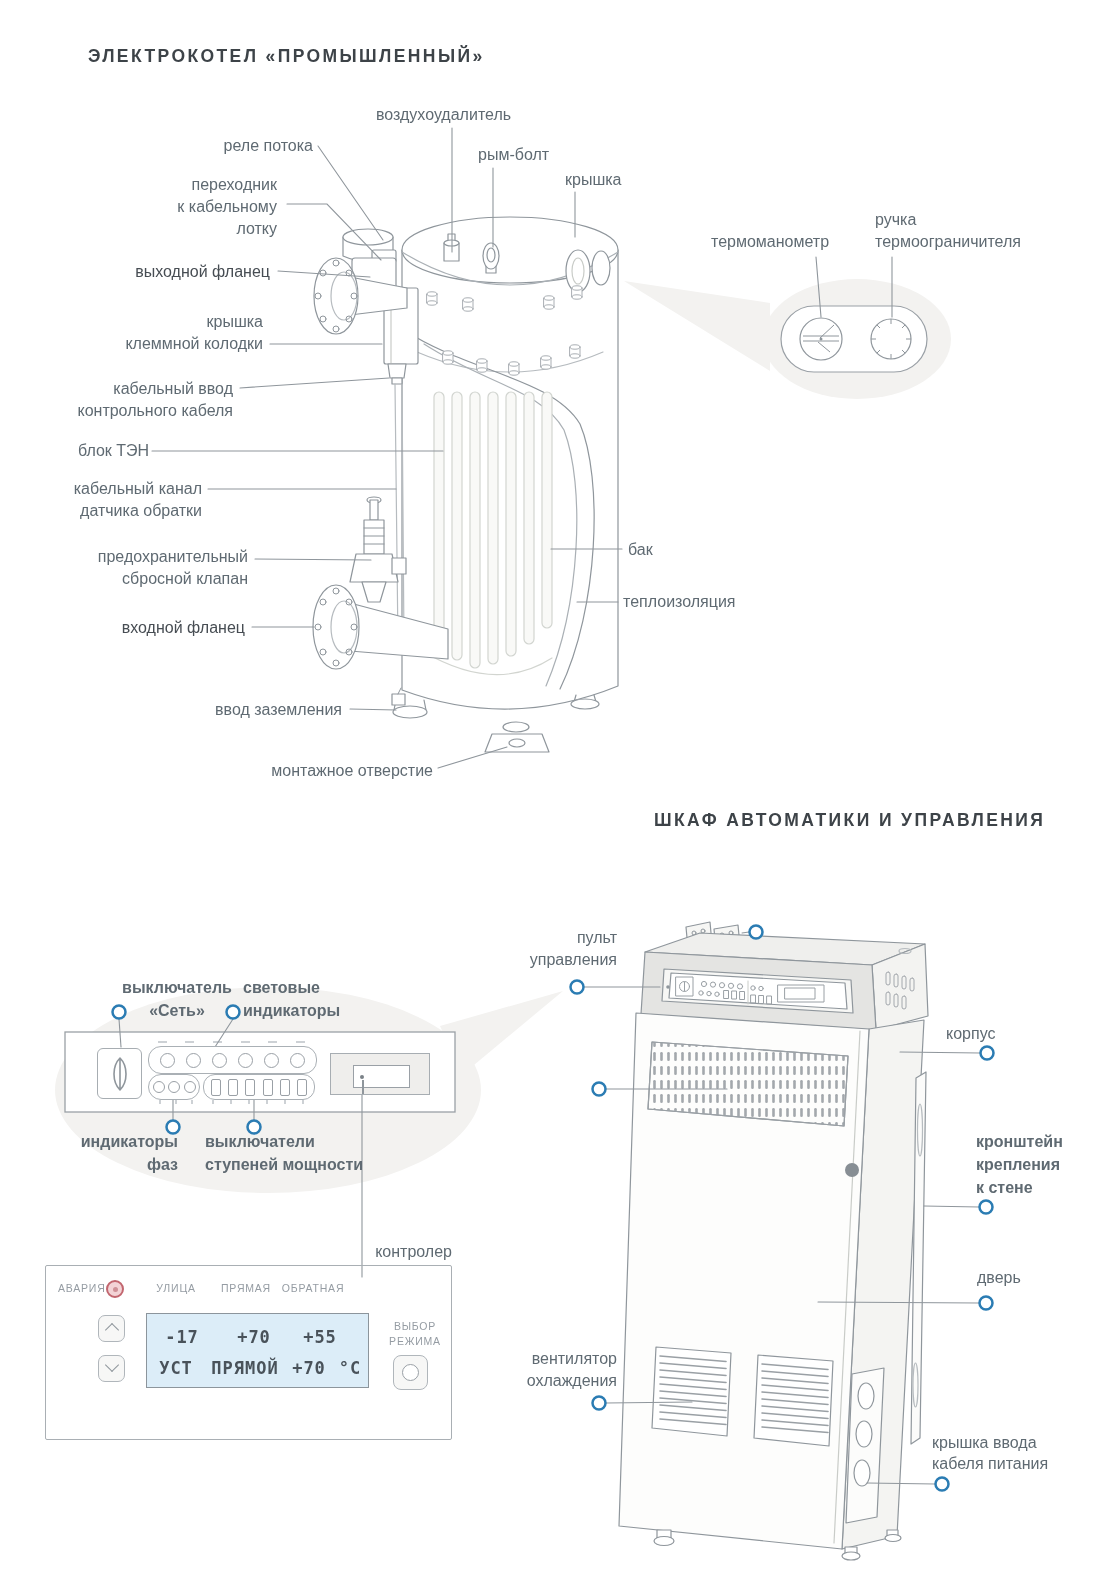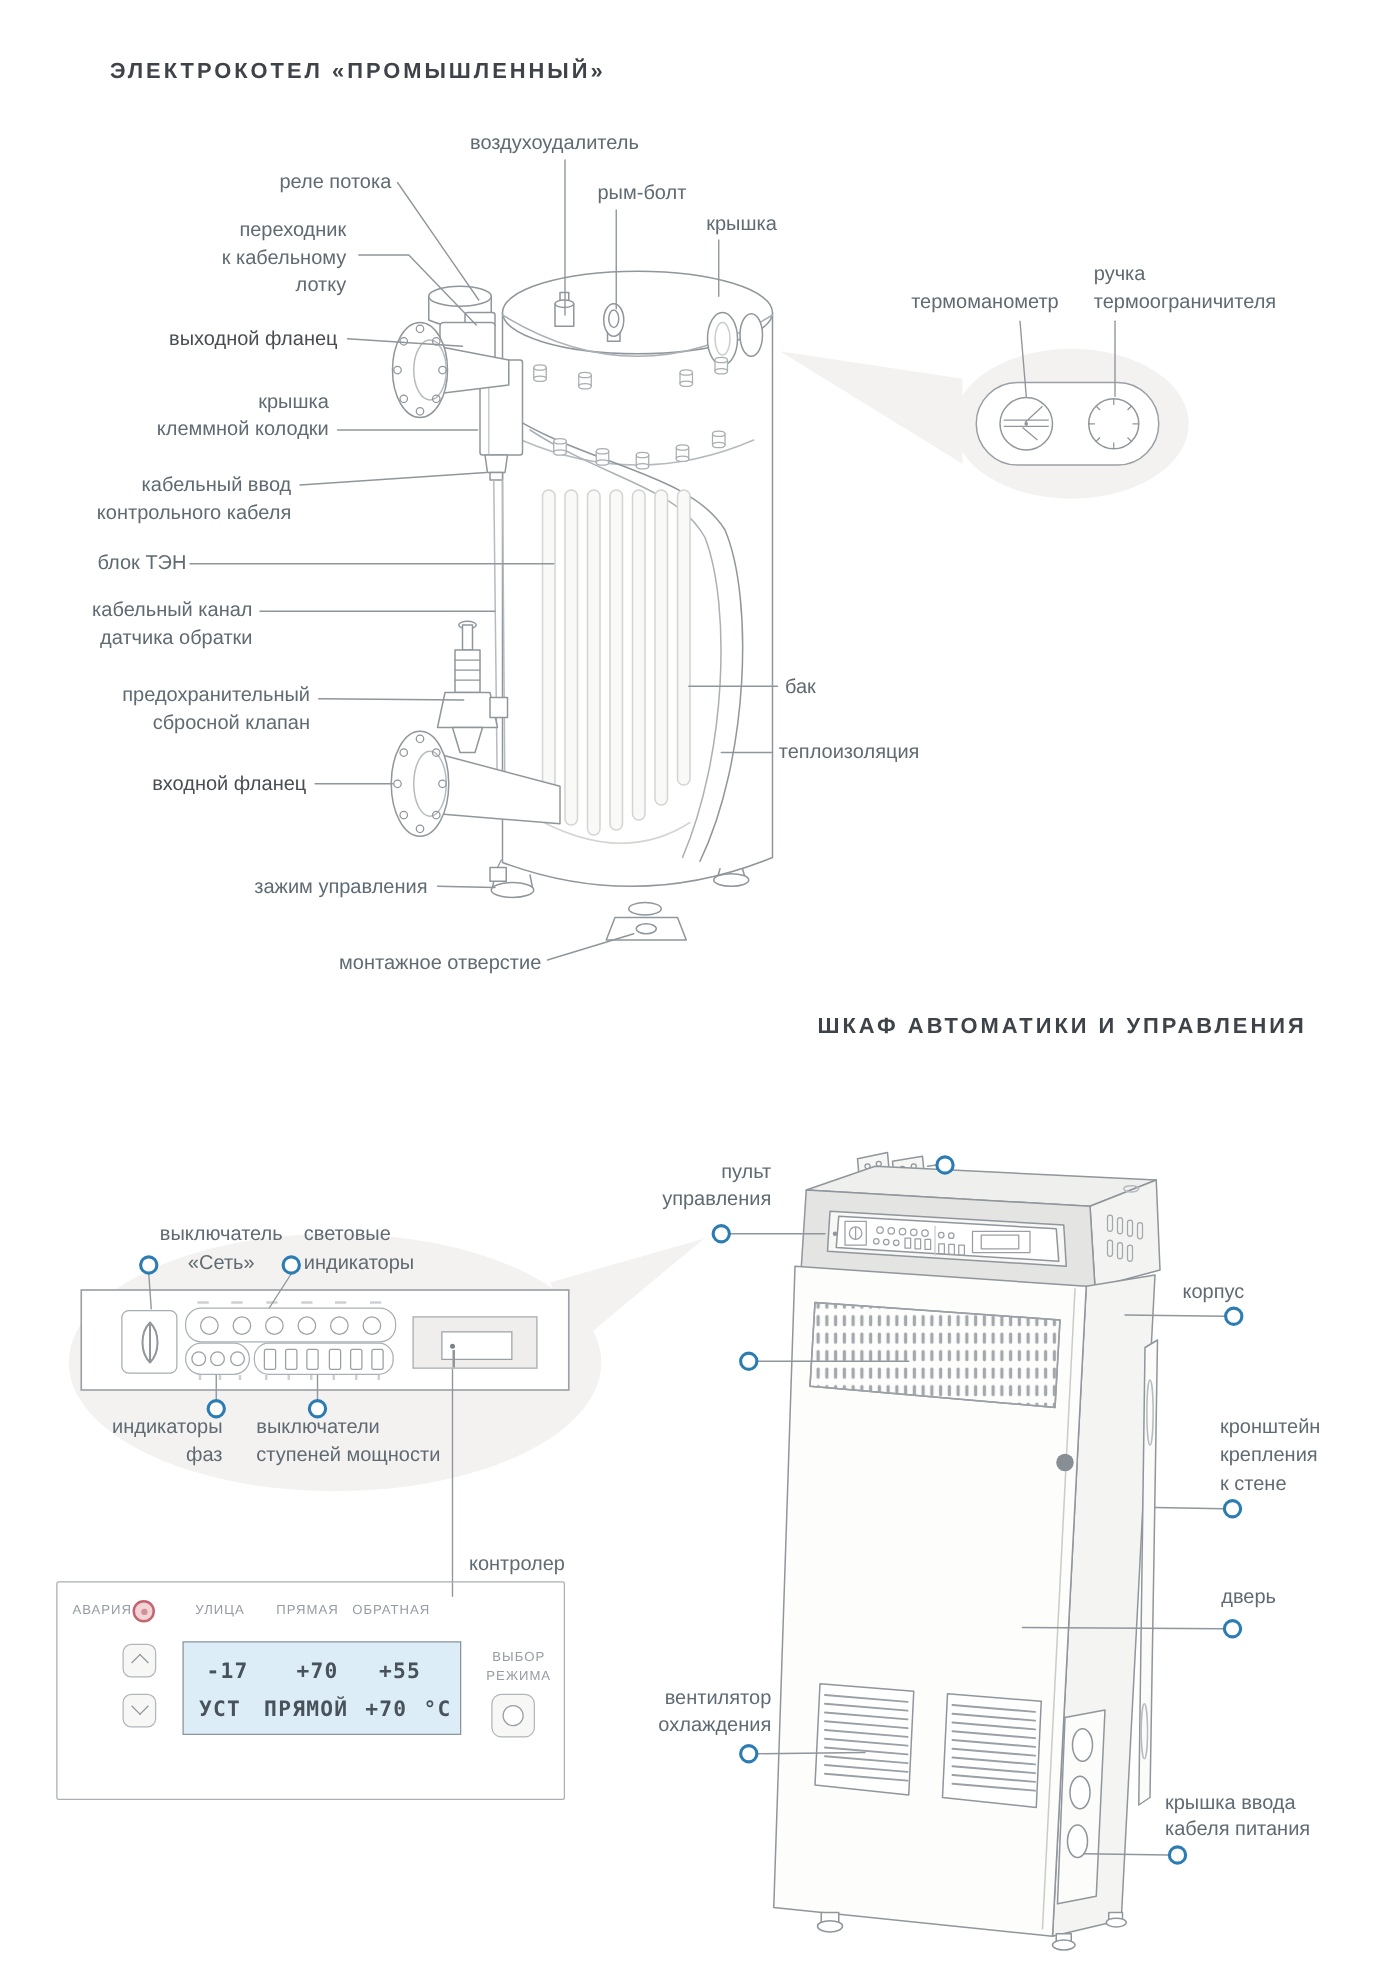--- a/index.html
+++ b/index.html
@@ -1,21 +1,21 @@
 <!DOCTYPE html>
 <html><head>
 <meta charset="utf-8">
 <style>
   html,body{margin:0;padding:0;background:#fff;}
   #canvas{position:relative;width:1104px;height:1572px;background:#fff;overflow:hidden;
           font-family:"Liberation Sans","DejaVu Sans",sans-serif;}
   #art{position:absolute;left:0;top:0;}
   .ttl{position:absolute;font-size:17.5px;font-weight:600;letter-spacing:2.4px;color:#3d4348;white-space:pre;}
   .lbl{position:absolute;font-size:16px;line-height:21px;color:#5f6a72;white-space:pre-line;}
-  .lbl.lh22{line-height:22px;} .lbl.lh23{line-height:23px;}
+  .lbl.lh22{line-height:22px;} .lbl.lh23{line-height:23px;font-weight:bold;}
   .lbl.b{font-weight:normal;color:#474d53;}
   
   .cpanel{position:absolute;left:65px;top:1032px;width:390px;height:80px;}
   .cpanel .pwr{position:absolute;left:32px;top:16px;width:43px;height:49px;border:1.3px solid #a7adb2;border-radius:6px;background:#fff;display:flex;align-items:center;justify-content:center;}
   .grp{position:absolute;border:1.3px solid #aab0b5;border-radius:13px;background:#fff;display:flex;align-items:center;justify-content:space-evenly;}
   .ind{width:13px;height:13px;border:1.3px solid #9aa0a6;border-radius:50%;background:#fff;}
   .pind{width:10px;height:10px;border:1.2px solid #9aa0a6;border-radius:50%;background:#fff;}
   .sw{width:8px;height:15px;border:1.2px solid #9aa0a6;border-radius:2px;background:#fff;}
   .dispblk{position:absolute;left:265px;top:21px;width:98px;height:40px;background:#efeeec;border:1.3px solid #a7adb2;}
   .dispin{position:absolute;left:22px;top:11px;width:55px;height:21px;border:1.3px solid #9aa0a6;background:#fff;}
@@ -388,25 +388,25 @@
 <div class="lbl lh22" style="left:83px;top:311px;width:180px;text-align:right">крышка
 клеммной колодки</div>
 <div class="lbl lh22" style="left:53px;top:378px;width:180px;text-align:right">кабельный ввод
 контрольного кабеля</div>
 <div class="lbl" style="left:78px;top:440px">блок ТЭН</div>
 <div class="lbl lh22" style="left:42px;top:478px;width:160px;text-align:right">кабельный канал
 датчика обратки</div>
 <div class="lbl lh22" style="left:68px;top:546px;width:180px;text-align:right">предохранительный
 сбросной клапан</div>
 <div class="lbl b" style="left:65px;top:617px;width:180px;text-align:right">входной фланец</div>
-<div class="lbl" style="left:162px;top:699px;width:180px;text-align:right">зажим управления</div>
+<div class="lbl" style="left:162px;top:699px;width:180px;text-align:right">ввод заземления</div>
 <div class="lbl" style="left:253px;top:760px;width:180px;text-align:right">монтажное отверстие</div>
 <div class="lbl" style="left:628px;top:539px">бак</div>
 <div class="lbl" style="left:623px;top:591px">теплоизоляция</div>
-<div class="lbl" style="left:711px;top:231px;width:136px;text-align:right">термоманометр</div>
+<div class="lbl" style="left:711px;top:231px;width:136px;text-align:left">термоманометр</div>
 <div class="lbl lh22" style="left:875px;top:209px">ручка
 термоограничителя</div>
 
 <div class="lbl lh22" style="left:497px;top:927px;width:120px;text-align:right">пульт
 управления</div>
 <div class="lbl" style="left:946px;top:1023px">корпус</div>
 <div class="lbl lh23" style="left:976px;top:1130px">кронштейн
 крепления
 к стене</div>
 <div class="lbl" style="left:977px;top:1267px">дверь</div>

